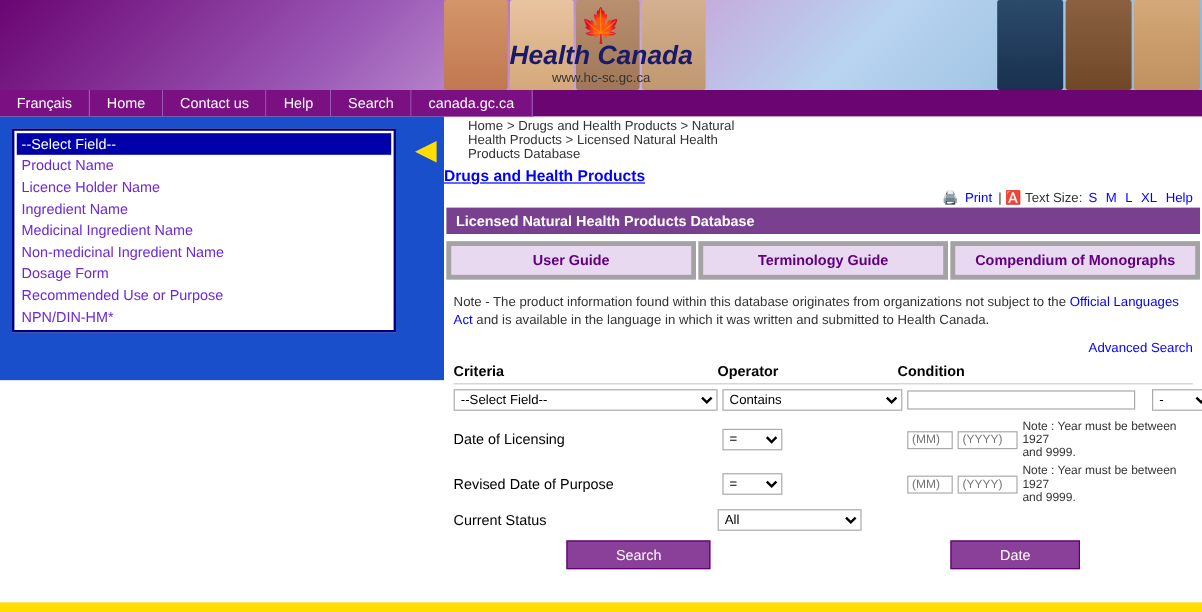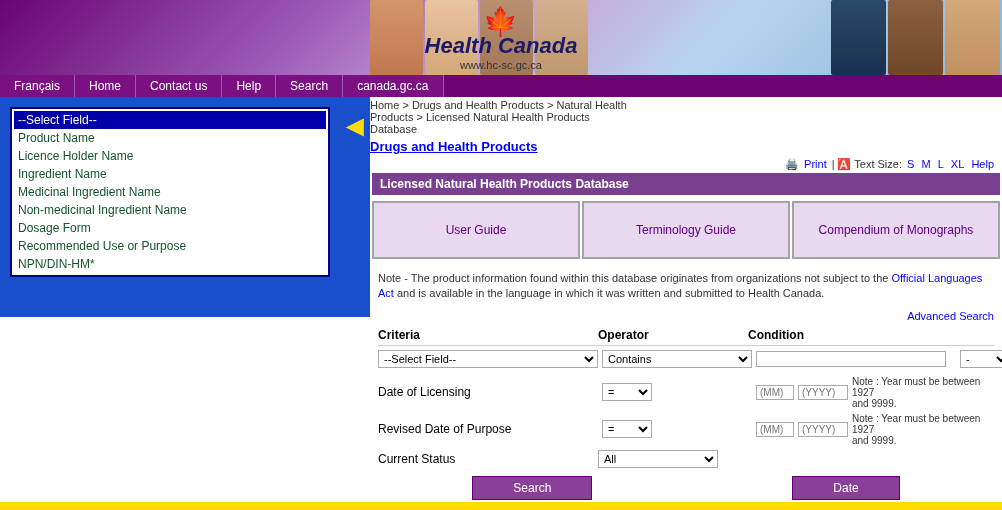--- a/index.html
+++ b/index.html
@@ -82,20 +82,21 @@
       align-items: center;
       cursor: pointer;
       background: #7a1082;
     }
 
     
     .breadcrumb {
       font-size: 11px;
       padding: 2px 370px 2px 370px;
       color: #333;
+      margin-left: 20px;
     }
 
     
     .page-title-bar {
       padding: 2px 370px;
     }
     .page-title-link {
       color: #00f;
       font-size: 13px;
       font-weight: bold;
@@ -124,26 +125,27 @@
 
     
     .guide-tabs {
       display: flex;
       margin: 6px 2px;
       gap: 2px;
     }
     .guide-tab {
       flex: 1;
       background: #e8d8f0;
-      border: 2px solid #a3a3a3;
-      padding: 20px 8px;
+      border: 4px solid #a3a3a3;
+      padding: 5px 8px;
       text-align: center;
       color: #600080;
       font-size: 12px;
       cursor: pointer;
+      font-weight: bold;
     }
 
     
     .note-text {
       font-size: 11px;
       padding: 6px 8px;
       color: #333;
       line-height: 1.4;
     }
     .note-text a { color: #00f; }
@@ -158,21 +160,21 @@
     .dropdown-list {
       background: #fff;
       border: 2px solid #000080;
       width: 320px;
       padding: 2px;
       font-size: 12px;
     }
     .dropdown-list-item {
       padding: 2px 4px;
       cursor: pointer;
-      color: #14532d;
+      color: #6d28d9;
     }
     .dropdown-list-item.selected { background: #0000aa; color: #fff; }
 
     .arrow-indicator {
       position: absolute;
       left: 340px;
       top: 18px;
       font-size: 28px;
       color: #ffdd00;
     }

